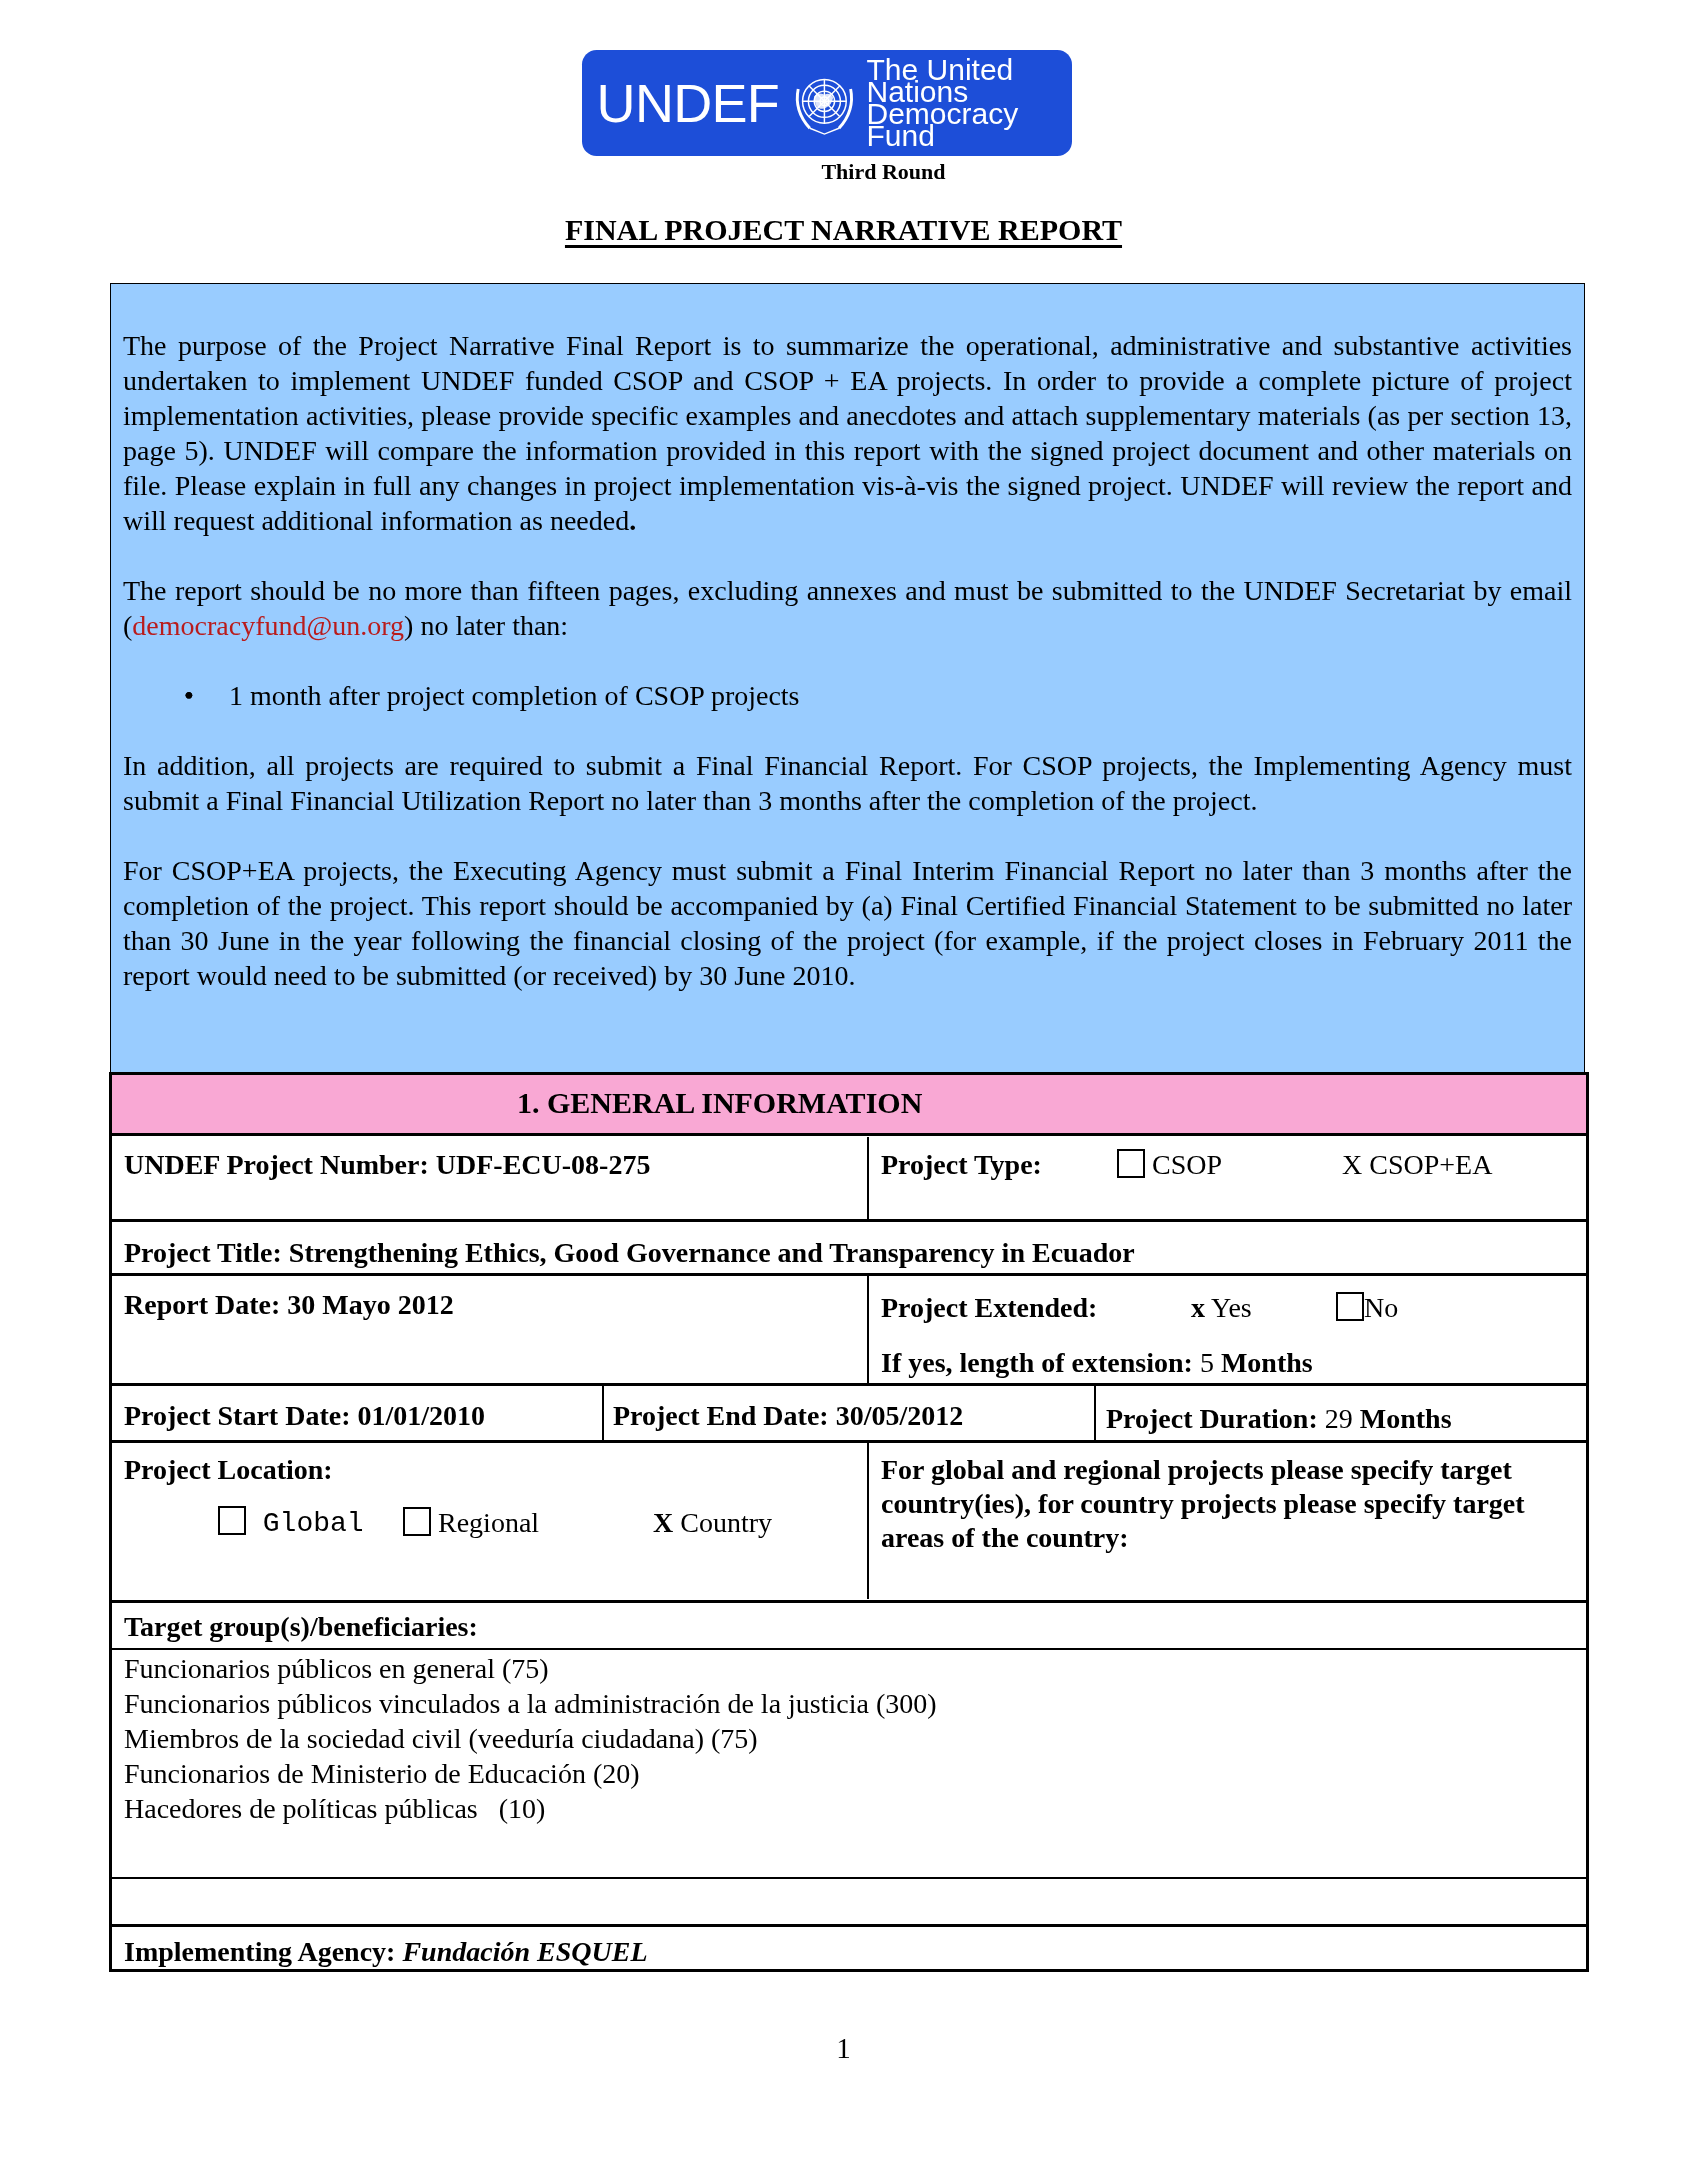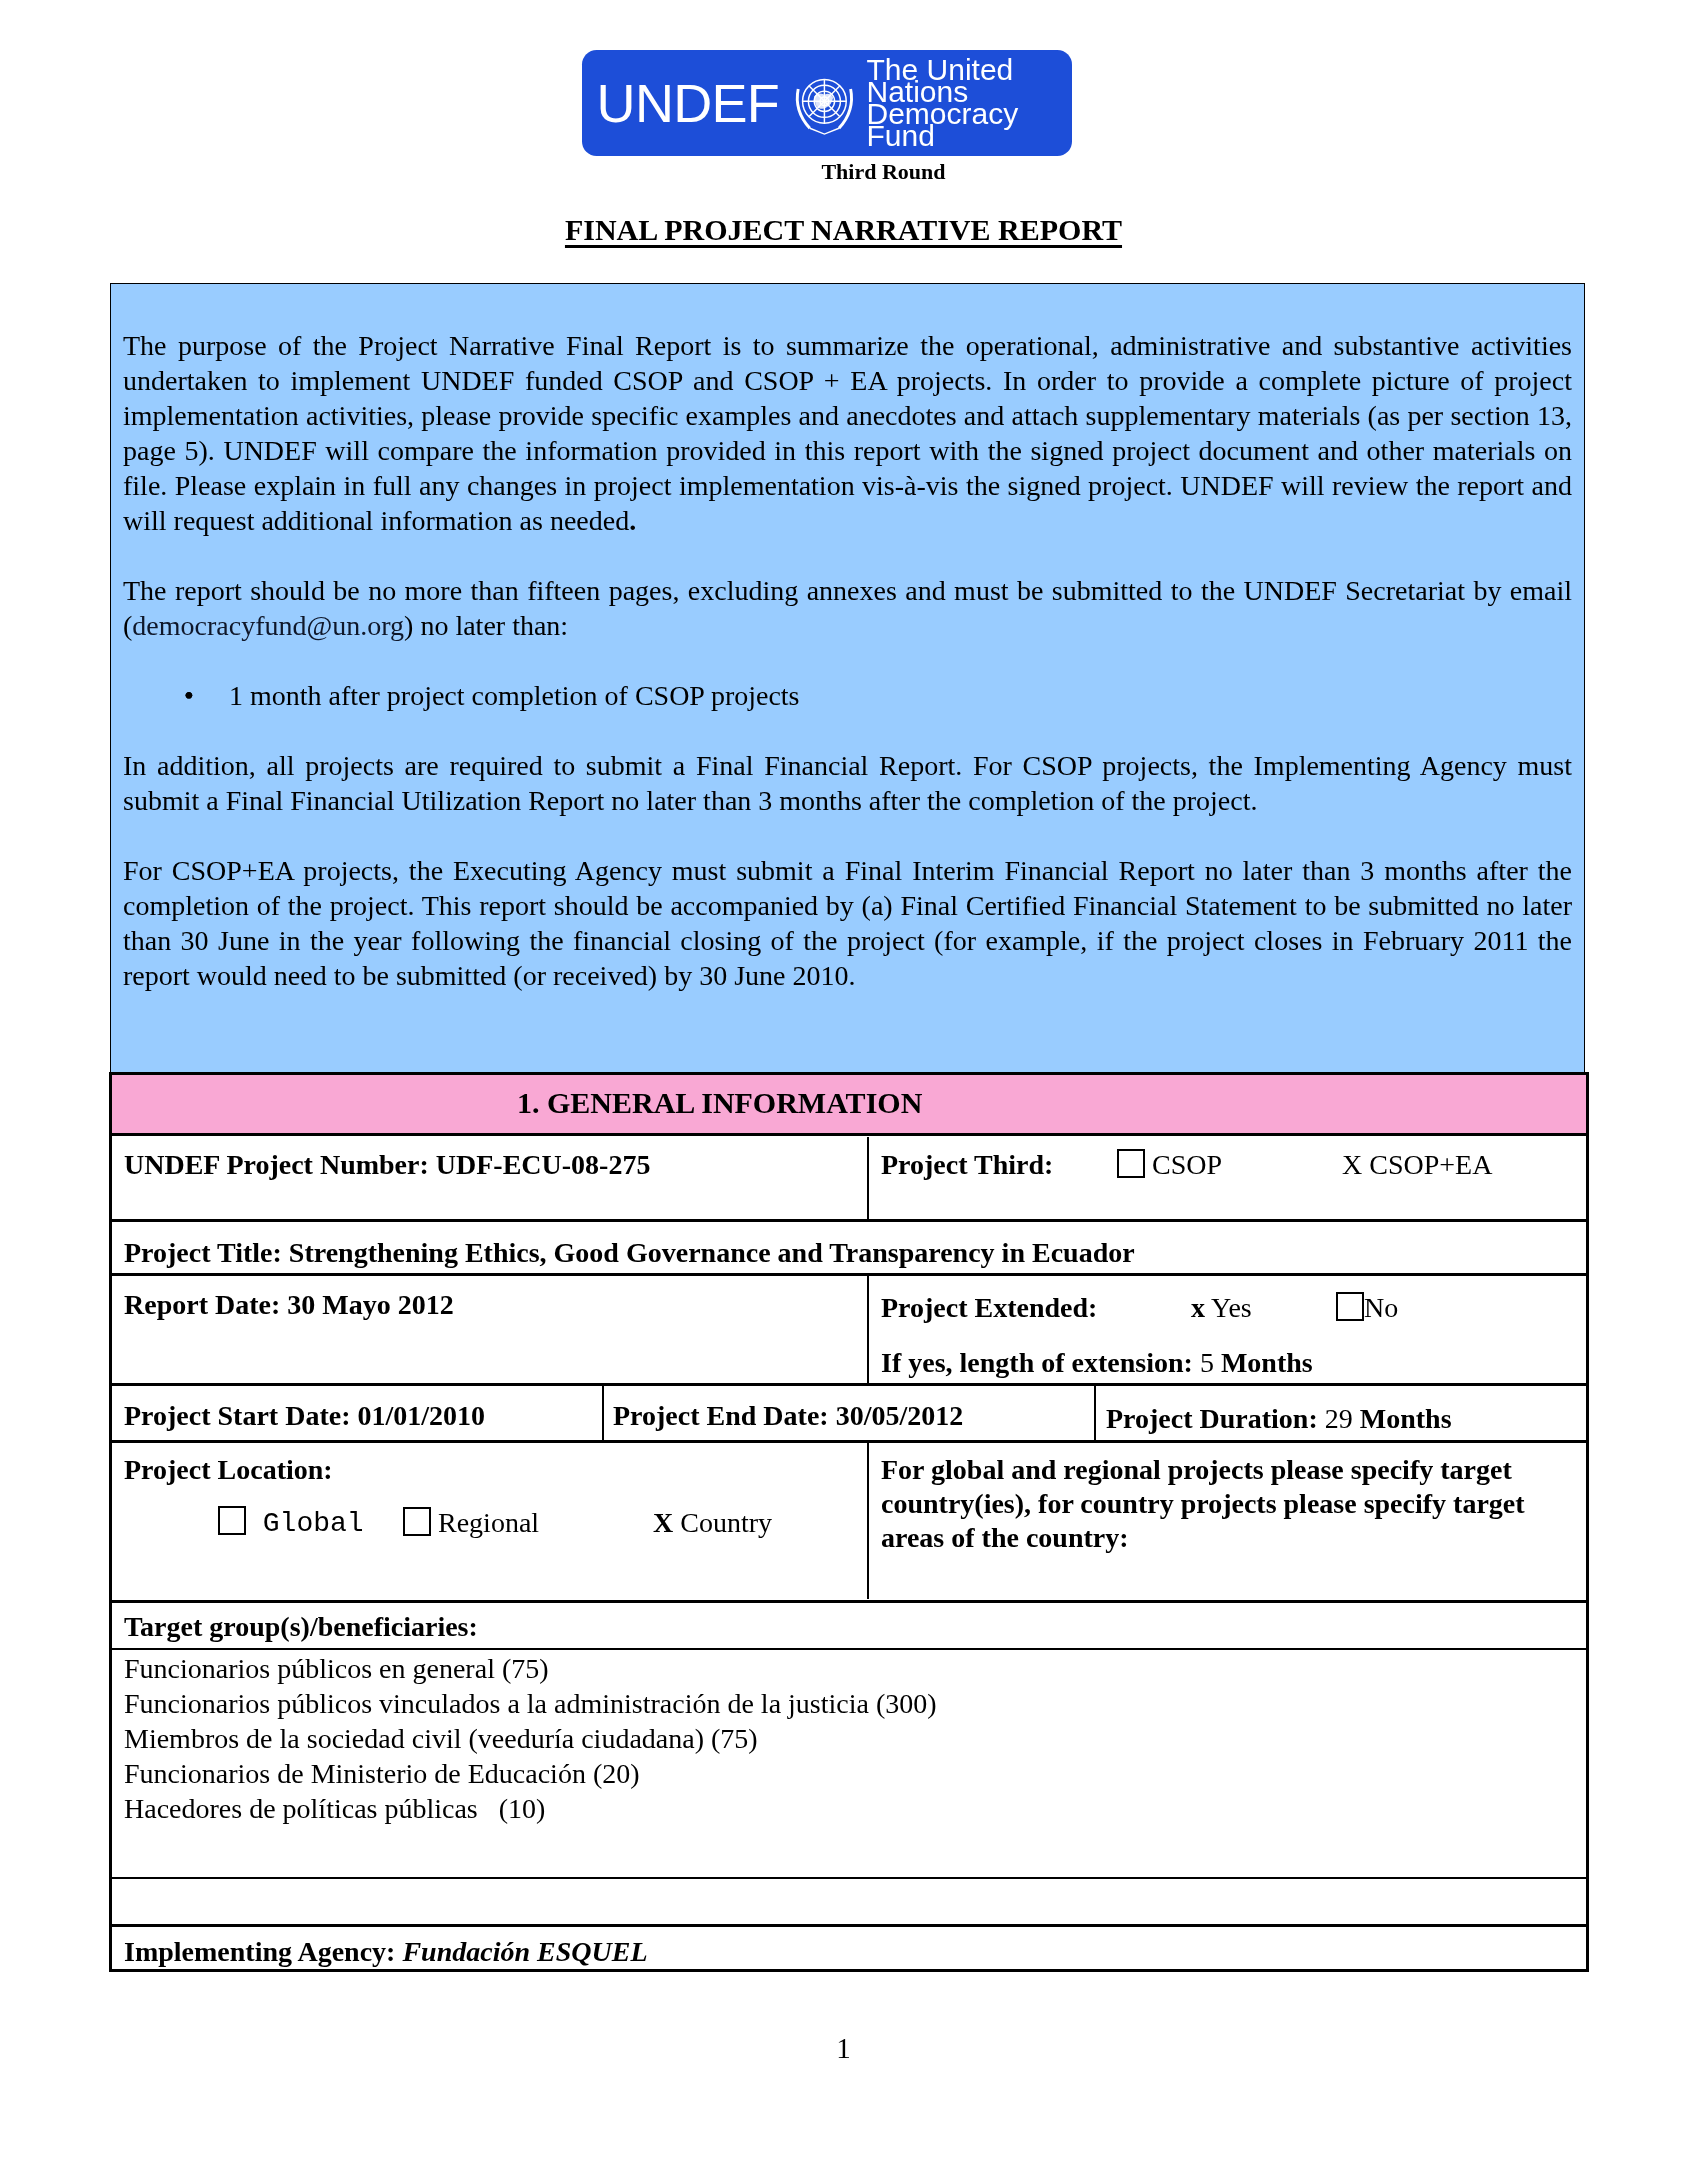--- a/index.html
+++ b/index.html
@@ -31,21 +31,21 @@
   }
   .title2 span { text-decoration: underline; text-decoration-thickness: 2.6px; text-underline-offset: 5.3px; }
 
   .info-box {
     position: absolute; left: 110px; top: 283px; width: 1475px; height: 789px;
     background: #99ccff; border: 1.3px solid #000; border-bottom: none; box-sizing: border-box;
     padding: 44px 12px 0 12px;
     font-size: 28px; line-height: 35px; text-align: justify;
   }
   .info-box p { margin: 0 0 35px 0; }
-  .info-box a { color: #0f172a; text-decoration: none; }
+  .info-box a { color: #b91c1c; text-decoration: none; }
   .info-box ul { margin: 0 0 35px 0; padding: 0; list-style: none; }
   .info-box li { position: relative; padding-left: 106px; }
   .info-box li .bullet { position: absolute; left: 61px; top: 0; }
 
   .tbl {
     position: absolute; left: 109px; top: 1072px; width: 1480px; height: 900px;
     border: 3.3px solid #000; box-sizing: border-box;
   }
   .cell { position: absolute; box-sizing: border-box; font-size: 28px; line-height: 34px; }
   .b { font-weight: bold; }
@@ -110,21 +110,21 @@
   <div class="header-row">
     <span style="position:absolute; left:405px; top:10.6px;">1.  GENERAL INFORMATION</span>
   </div>
   <div class="hline" style="top:58px; height:3.3px;"></div>
 
   <div class="vline" style="left:755px; top:62px; height:82px;"></div>
   <div class="cell b" style="left:12px; top:73px;">
     <span>UNDEF Project Number: </span><span>UDF-ECU-08-275</span>
   </div>
   <div class="cell" style="left:769px; top:73px; width:701px;">
-    <b>Project Third:</b>
+    <b>Project Type:</b>
     <span style="position:absolute; left:236px; top:0; white-space:nowrap;">
       <span class="chk"></span> <span>CSOP</span>
     </span>
     <span style="position:absolute; left:461px; top:0; white-space:nowrap;">
       <span>X</span> <span>CSOP+EA</span>
     </span>
   </div>
   <div class="hline" style="top:144px; height:2.6px;"></div>
 
   <div class="cell b" style="left:12px; top:161px;">

